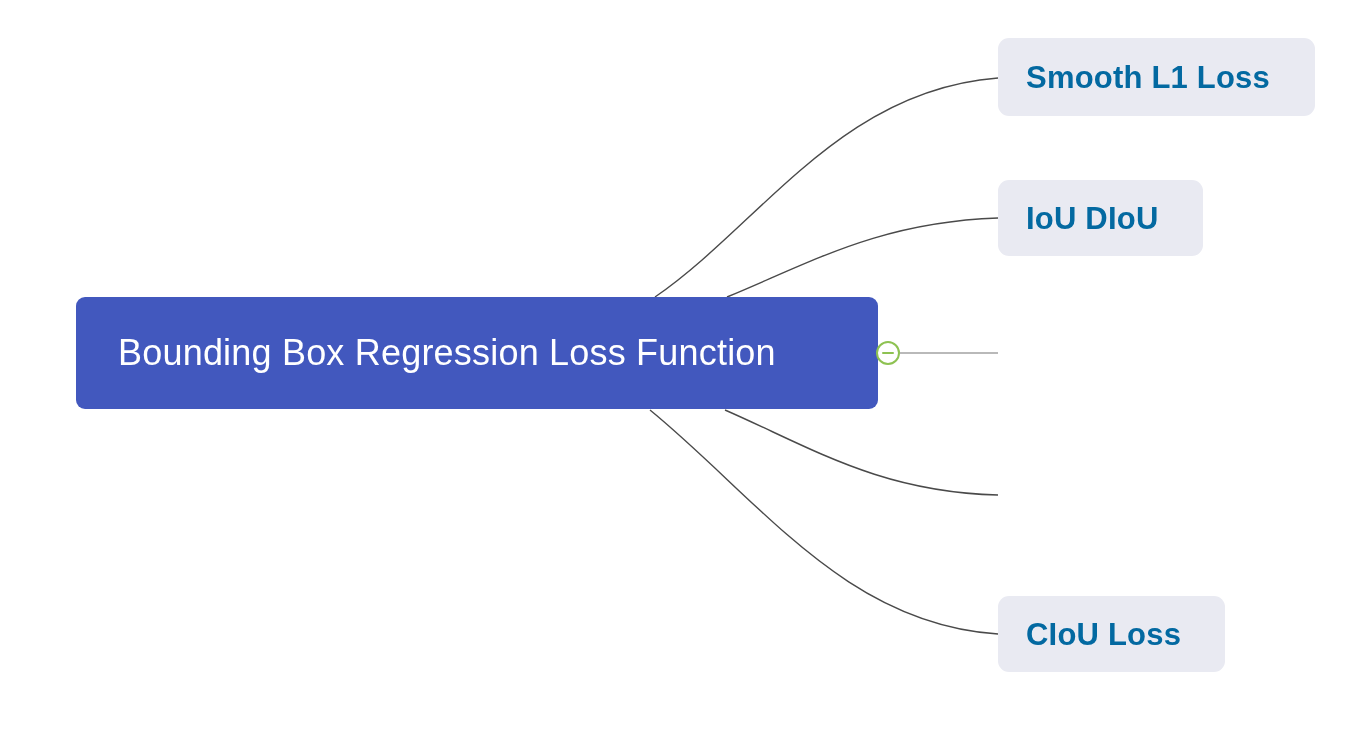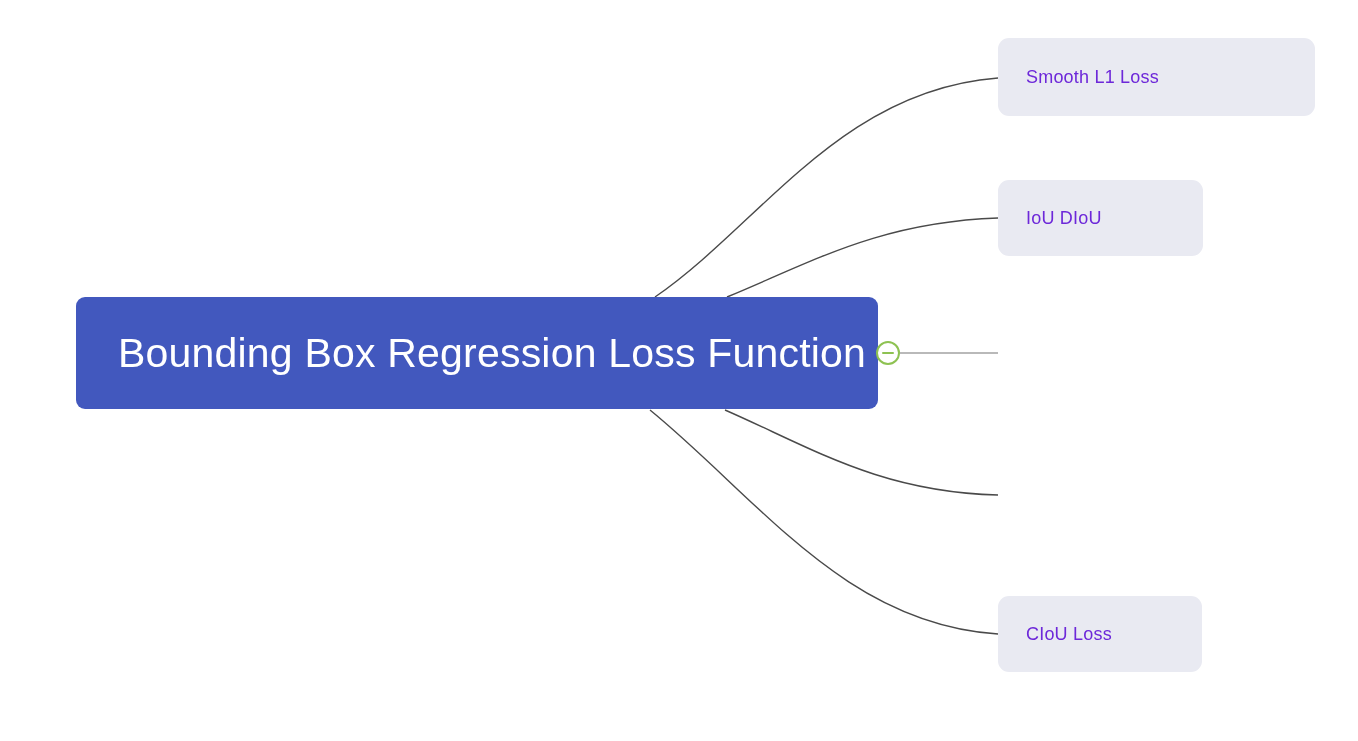--- a/index.html
+++ b/index.html
@@ -40,36 +40,36 @@
     width: 802px;
     height: 112px;
     background: #4258be;
     border-radius: 9px;
     justify-content: flex-start;
     padding-left: 42px;
     padding-right: 30px;
   }
   .root-label {
     color: #ffffff;
-    font-size: 41px;
+    font-size: 36px;
     font-weight: 400;
     letter-spacing: 0.2px;
     line-height: 1;
   }
   .child-node {
     left: 998px;
     background: #e9eaf2;
     border-radius: 11px;
     justify-content: flex-start;
     padding: 0 28px;
   }
   .child-label {
-    color: #6d28d9;
-    font-size: 18px;
-    font-weight: 400;
+    color: #0369a1;
+    font-size: 31px;
+    font-weight: 700;
     letter-spacing: 0.2px;
     line-height: 1;
   }
   .toggle-collapse {
     position: absolute;
     left: 876px;
     top: 341px;
     width: 24px;
     height: 24px;
     border-radius: 50%;
@@ -118,17 +118,17 @@
   <div class="node child-node" style="top:38px; width:317px; height:78px;">
     <span class="child-label">Smooth L1 Loss</span>
   </div>
 
   <div class="node child-node" style="top:180px; width:205px; height:76px;">
     <span class="child-label">IoU DIoU</span>
   </div>
 
 
 
-  <div class="node child-node" style="top:596px; width:204px; height:76px;">
+  <div class="node child-node" style="top:596px; width:227px; height:76px;">
     <span class="child-label">CIoU Loss</span>
   </div>
 
 </div>
 
 </body></html>

